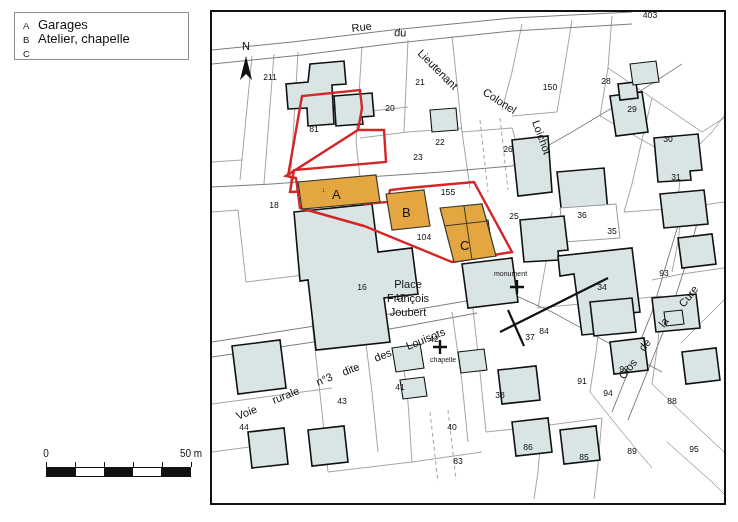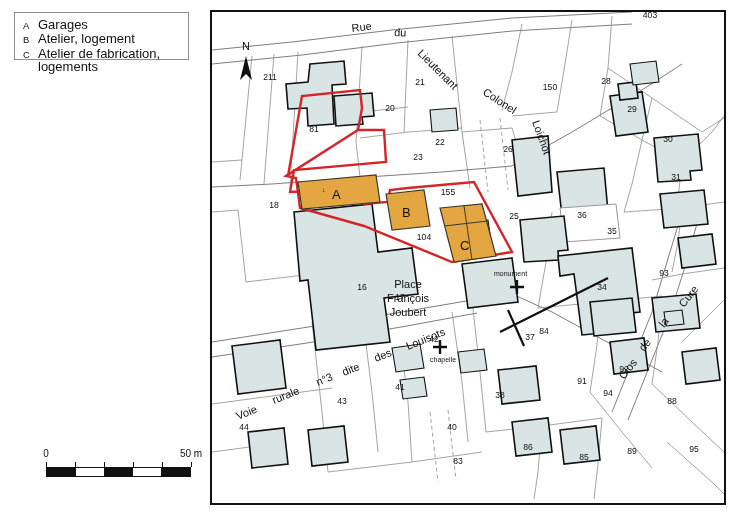--- a/index.html
+++ b/index.html
@@ -52,25 +52,24 @@
 </head>
 <body>
 
 <div id="legend">
   <div class="legend-row">
     <span class="legend-key">A</span>
     <span class="legend-txt">Garages</span>
   </div>
   <div class="legend-row">
     <span class="legend-key">B</span>
-    <span class="legend-txt">Atelier, logement</span>
+    <span class="legend-txt">Atelier, chapelle</span>
   </div>
   <div class="legend-row">
     <span class="legend-key">C</span>
-    <span class="legend-txt">Atelier de fabrication, logements</span>
   </div>
 </div>
 
 <div id="scale">
   <div id="scale-labels">
     <span id="scale-zero">0</span>
     <span id="scale-max">50 m</span>
   </div>
   <div id="scale-ticks">
     <i style="left:0"></i>

